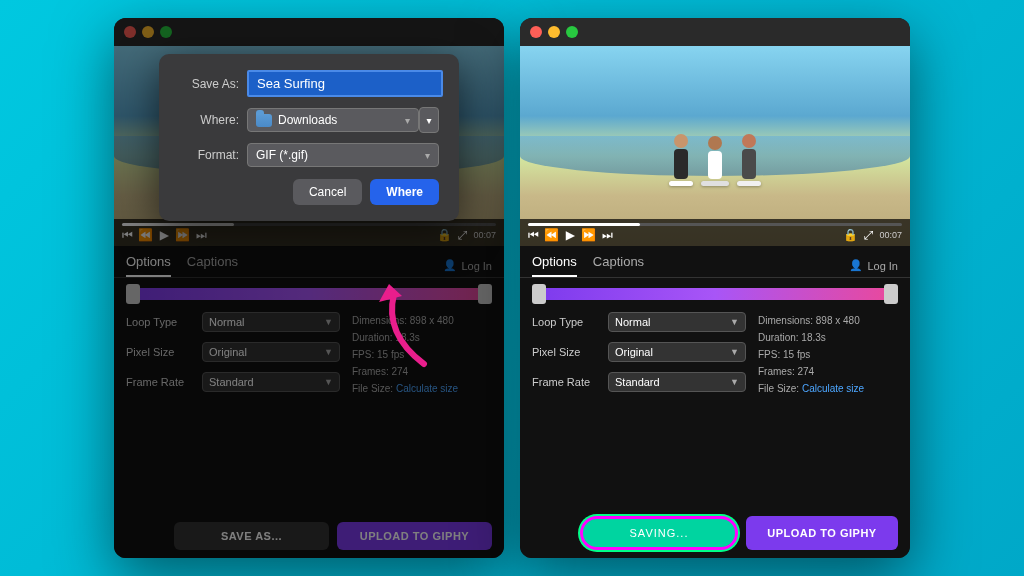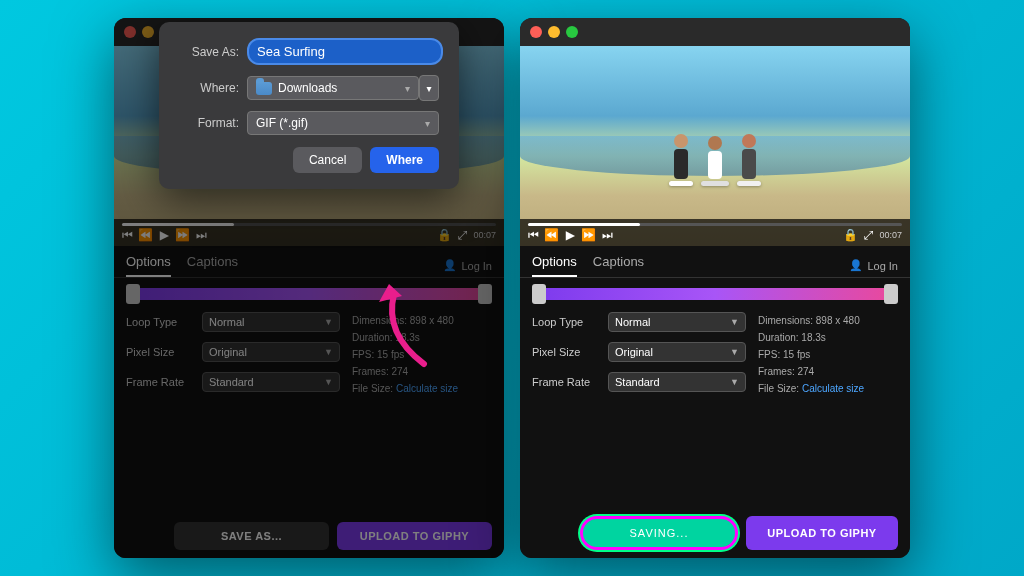--- a/index.html
+++ b/index.html
@@ -287,21 +287,21 @@
       position: absolute;
       top: 0;
       left: 0;
       right: 0;
       bottom: 0;
       background: rgba(0,0,0,0.5);
       z-index: 10;
       display: flex;
       align-items: flex-start;
       justify-content: center;
-      padding-top: 4px;
+      padding-top: 36px;
     }
 
     .save-dialog {
       background: #3a3a3c;
       border-radius: 10px;
       padding: 16px 20px;
       width: 300px;
       box-shadow: 0 10px 40px rgba(0,0,0,0.6);
     }
 
@@ -317,21 +317,21 @@
       color: #ccc;
       width: 60px;
       text-align: right;
       flex-shrink: 0;
     }
 
     .dialog-input {
       flex: 1;
       background: #1c60c8;
       border: 2px solid #4a8ae8;
-      border-radius: 12px;
+      border-radius: 2px;
       color: white;
       font-size: 13px;
       padding: 4px 8px;
       outline: none;
     }
 
     .dialog-select-row {
       display: flex;
       align-items: center;
       flex: 1;

